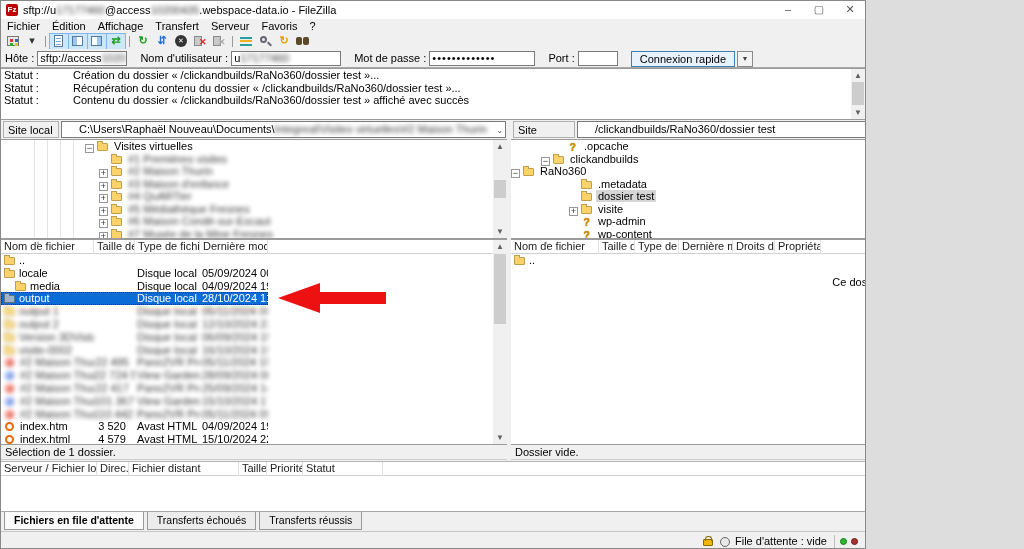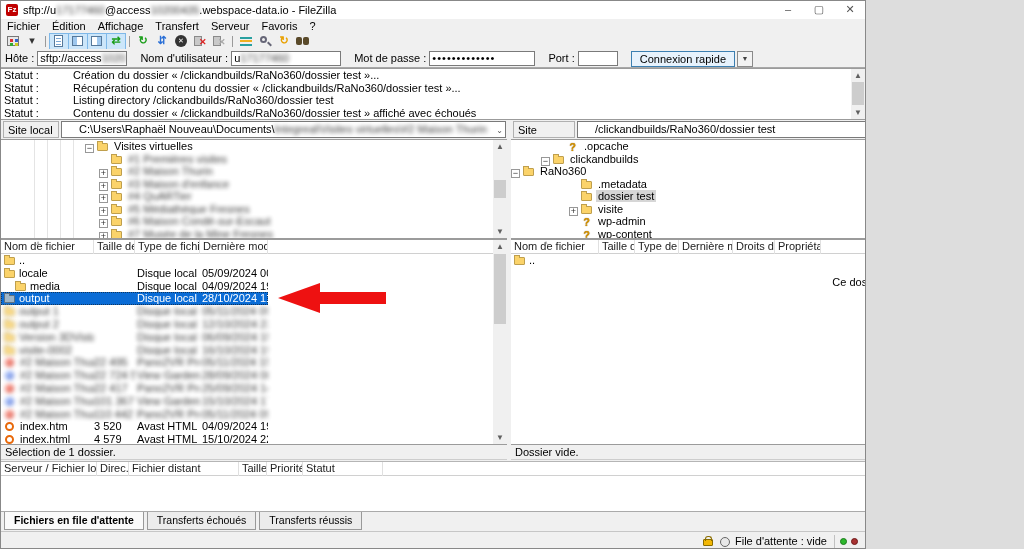--- a/index.html
+++ b/index.html
@@ -113,21 +113,21 @@
   .listpane { position:absolute; top:238px; height:206px; background:#fff;
      border-top:1px solid #9b9b9b; border-bottom:1px solid #9b9b9b; overflow:hidden;}
   #local-listpane { left:0; width:506px; }
   #remote-listpane { left:510px; width:514px; }
   .colhdr { height:14px; border-bottom:1px solid #d0d0d0; white-space:nowrap; background:#fff;}
   .hcell { display:inline-block; height:14px; line-height:13px; padding-left:3px; border-right:1px solid #e0e0e0;
      overflow:hidden; position:relative; color:#222;}
   .hcell .caret { position:absolute; left:38%; top:-3px; font-size:7px; color:#888;}
   .lrow { height:12.8px; line-height:12.8px; white-space:nowrap;}
   .lcell { display:inline-block; height:12.8px; overflow:hidden; vertical-align:top;}
-  .lcell.num { text-align:left; padding-right:5px;}
+  .lcell.num { text-align:center; padding-right:5px;}
   .lrow.sel { background:#0a6cd6; color:#fff; outline:1px dotted #10365e; outline-offset:-1px;}
   .lrow.sel .i-folder { background:#9fb6c8; border-color:#5d7184;}
   .lrow.sel .i-folder::before { background:#9fb6c8; border-color:#5d7184;}
   .emptymsg { position:absolute; left:0; right:8px; top:36px; text-align:right; color:#000;}
 
   
   .statusstrip { position:absolute; top:445px; height:14px; background:#f0f0f0; line-height:13px;
      padding-left:4px; border-bottom:1px solid #cdcdcd;}
   #local-strip { left:0; width:506px;}
   #remote-strip { left:510px; width:514px;}
@@ -177,22 +177,21 @@
     <label>Hôte :</label><span class="qinput" style="width:90px"><span>sftp://access</span><span class="blur">1020</span></span>
     <label>Nom d'utilisateur :</label><span class="qinput" style="width:110px"><span>u</span><span class="blur">17177460</span></span>
     <label>Mot de passe :</label><span class="qinput" style="width:106px;letter-spacing:1px"><span>•••••••••••••</span></span>
     <label>Port :</label><span class="qinput" style="width:40px"><span></span></span>
     <span class="qc-btn">Connexion rapide</span><span class="qc-drop">▼</span>
   </div>
 
   <div class="logpane" id="logpane">
       <div class="logrow"><span class="logpfx">Statut :</span><span>Création du dossier « /clickandbuilds/RaNo360/dossier test »...</span></div>
       <div class="logrow"><span class="logpfx">Statut :</span><span>Récupération du contenu du dossier « /clickandbuilds/RaNo360/dossier test »...</span></div>
-      <div class="logrow"><span class="logpfx">Statut :</span><span>Listing directory /clickandbuilds/RaNo360/dossier test</span></div>
-      <div class="logrow"><span class="logpfx">Statut :</span><span>Contenu du dossier « /clickandbuilds/RaNo360/dossier test » affiché avec échoués</span></div>
+      <div class="logrow"><span class="logpfx">Statut :</span><span>Contenu du dossier « /clickandbuilds/RaNo360/dossier test » affiché avec succès</span></div>
     </div>
   <div class="sb" style="right:0; top:68px; height:50px;">
     <div class="arr" style="top:0">▲</div>
     <div class="thumb" style="top:13px; height:23px;"></div>
     <div class="arr" style="bottom:0">▼</div>
   </div>
 
   <div class="pathrow" style="left:0;width:506px">
     <span class="pathlabel" style="left:2px;width:56px">Site local :</span>
     <span class="pathcombo" style="left:60px;right:1px"><span>C:\Users\Raphaël Nouveau\Documents\</span><span class="blur">Integreal\Visites virtuelles\#2 Maison Thurin</span><span class="combochev">⌄</span></span>

